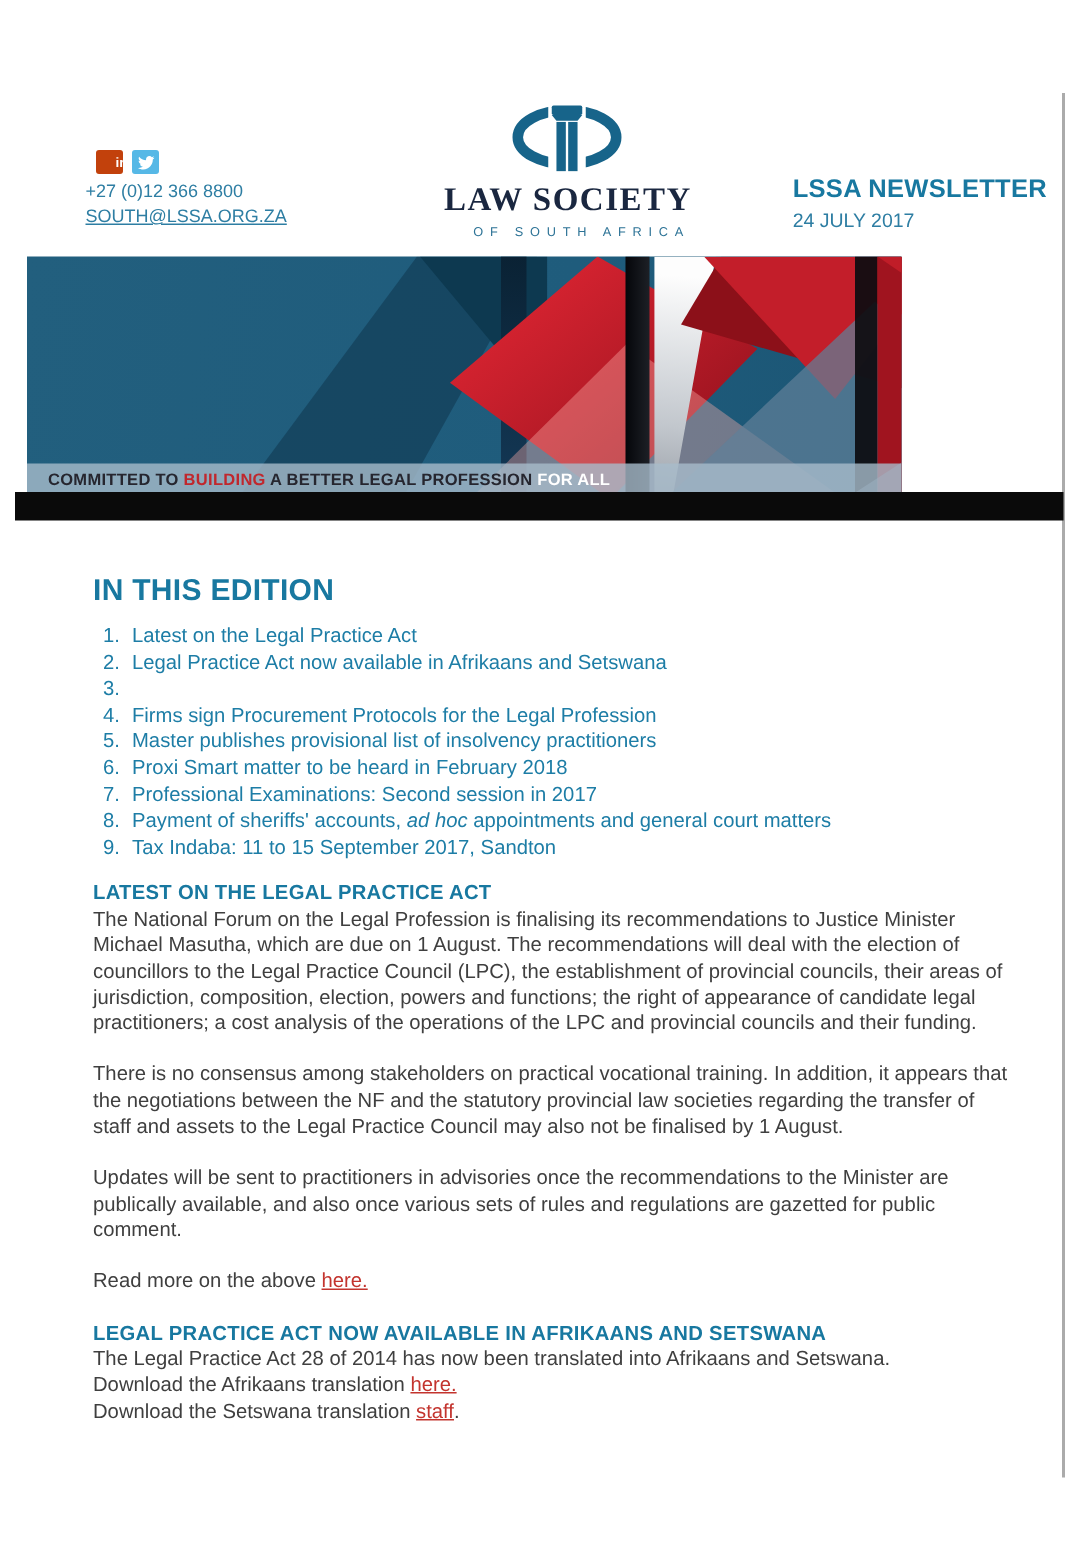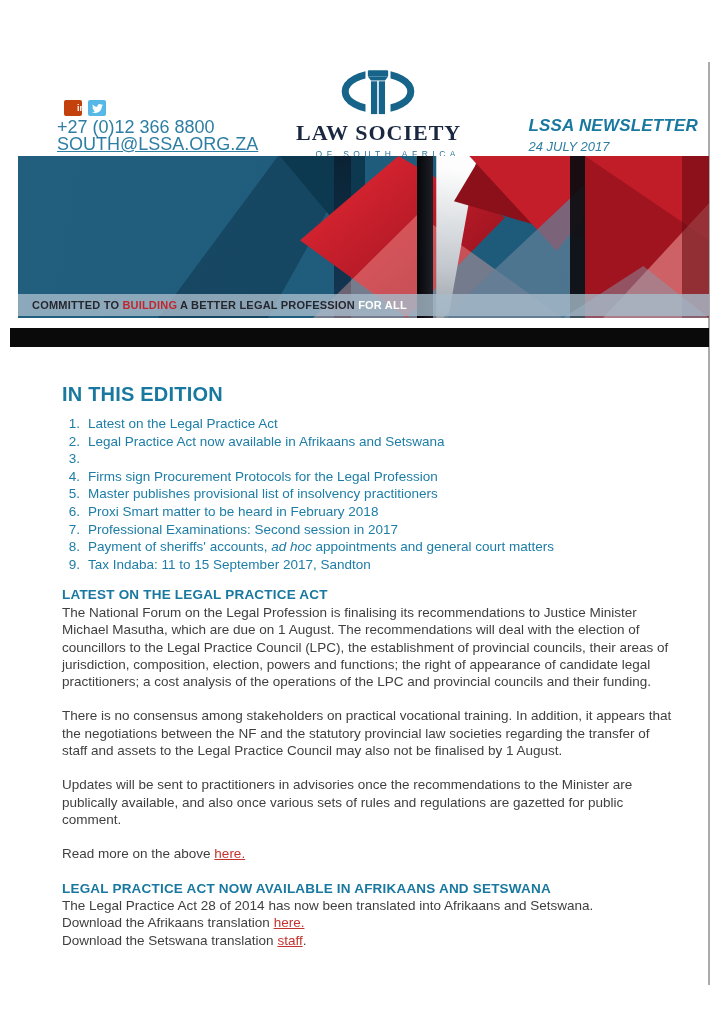--- a/index.html
+++ b/index.html
@@ -10,34 +10,34 @@
   
   .page-edge { position:absolute; left:708px; top:62px; width:2px; height:923px; background:#ababab; }
 
   
   .social { position:absolute; left:64px; top:100px; display:flex; gap:6px; }
   .icon-box { width:18px; height:16px; border-radius:2px; display:flex; align-items:center; justify-content:center; cursor:pointer; }
   .icon-linkedin { background:#c2410c; color:#fff; font-size:9px; font-weight:bold;padding-left:16px; }
   .icon-twitter { background:#56b8e6; }
   .icon-twitter svg { width:11px; height:11px; fill:#ffffff; }
 
-  .contact { position:absolute; left:57px; top:119px; font-size:18px; line-height:17px; color:#2e7ea3; }
+  .contact { position:absolute; left:57px; top:119px; font-size:12px; line-height:17px; color:#2e7ea3; }
   .contact a { color:#2e7ea3; text-decoration:underline; cursor:pointer; }
 
   .logo { position:absolute; left:296px; top:68px; width:164px; text-align:right; }
   .logo-mark { display:block; margin:0 auto 2px auto; }
   .logo-name { font-family:"Liberation Serif", serif; font-size:22px; letter-spacing:1px; color:#1a2740; font-weight:600; white-space:nowrap; }
   .logo-sub { font-size:8.5px; letter-spacing:4.5px; color:#2d7396; margin-top:3px; white-space:nowrap; }
 
-  .masthead { position:absolute; right:30px; top:116px; text-align:left;font-style:italic; }
+  .masthead { position:absolute; right:30px; top:116px; text-align:left; }
   .masthead-title { font-size:17px; font-weight:bold; color:#1878a0; letter-spacing:0.2px; }
   .masthead-date { font-size:13px; color:#2e7ea3; margin-top:3px; }
 
   
-  .banner { position:absolute; left:18px; top:156px; width:691px; height:162px;
+  .banner { position:absolute; left:18px; top:171px; width:583px; height:162px;
     background:linear-gradient(100deg,#225f7e 0%,#1f5c7c 60%,#1b5574 100%); overflow:hidden; }
   .banner div { position:absolute; }
   .b-facet   { left:140px; top:0; width:200px; height:162px; clip-path:polygon(60% 0,100% 0,55% 100%,0 100%); background:rgba(10,45,66,0.45); }
   .b-navytri { left:262px; top:0; width:85px; height:120px; clip-path:polygon(0 0,100% 0,100% 85%); background:#0d3950; }
   .b-bar1    { left:316px; top:0; width:17px; height:162px; background:linear-gradient(180deg,#0a2234,#143957); }
   .b-reddia  { left:282px; top:0; width:205px; height:162px; clip-path:polygon(48% 0,100% 38%,52% 100%,0 52%); background:linear-gradient(140deg,#d62330 20%,#9c1420 80%); }
   .b-pinktri { left:295px; top:58px; width:250px; height:104px; clip-path:polygon(42% 0,100% 100%,0 100%); background:rgba(255,175,170,0.38); }
   .b-bara    { left:399px; top:0; width:16px; height:162px; background:linear-gradient(90deg,#05060a,#1d2026); }
   .b-white   { left:413px; top:0; width:66px; height:162px; clip-path:polygon(8% 0,70% 0,48% 50%,26% 100%,8% 100%); background:linear-gradient(185deg,#fdfdfd 10%,#c2c7cd 70%,#9aa0a8); }
   .b-dred    { left:436px; top:0; width:180px; height:162px; clip-path:polygon(15% 0,100% 0,100% 60%,0 28%); background:#8c1019; }

